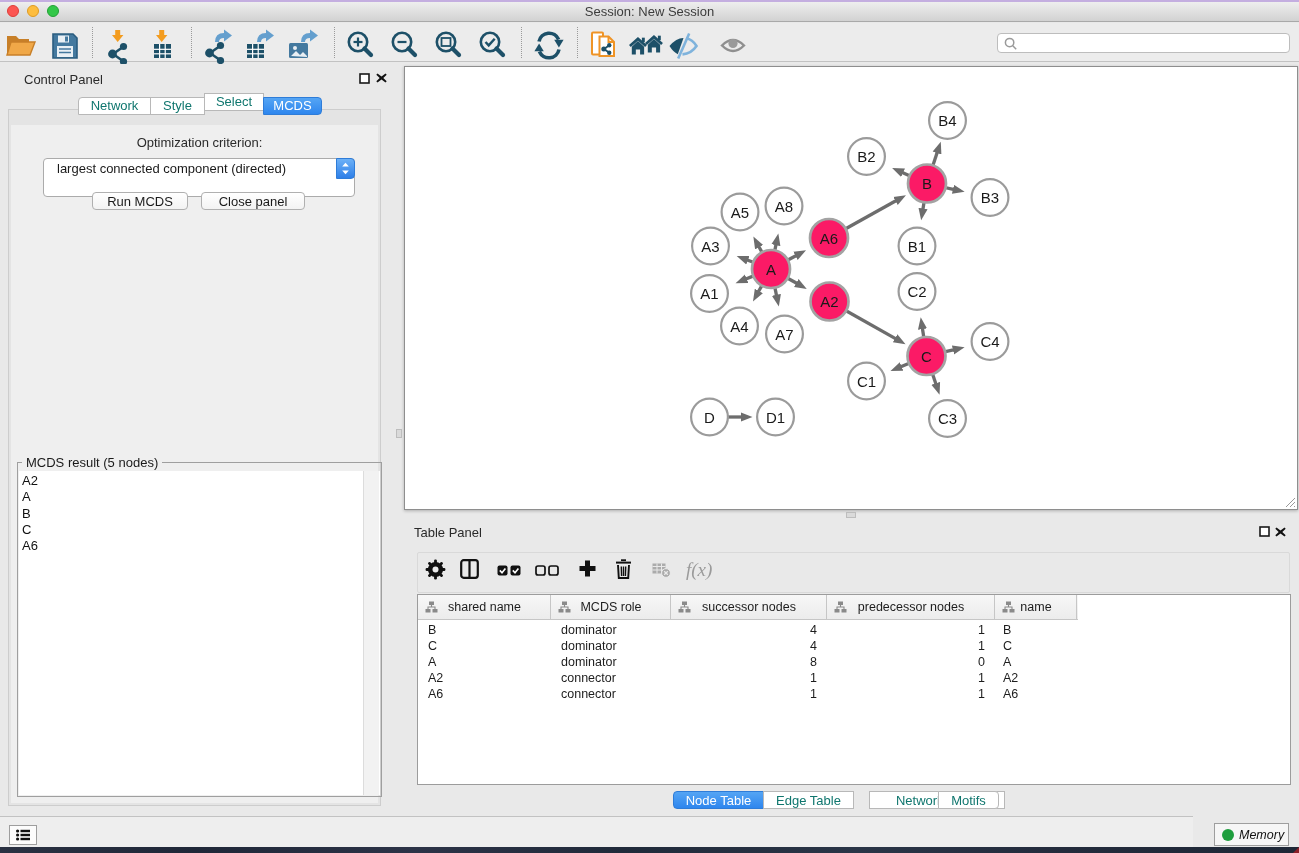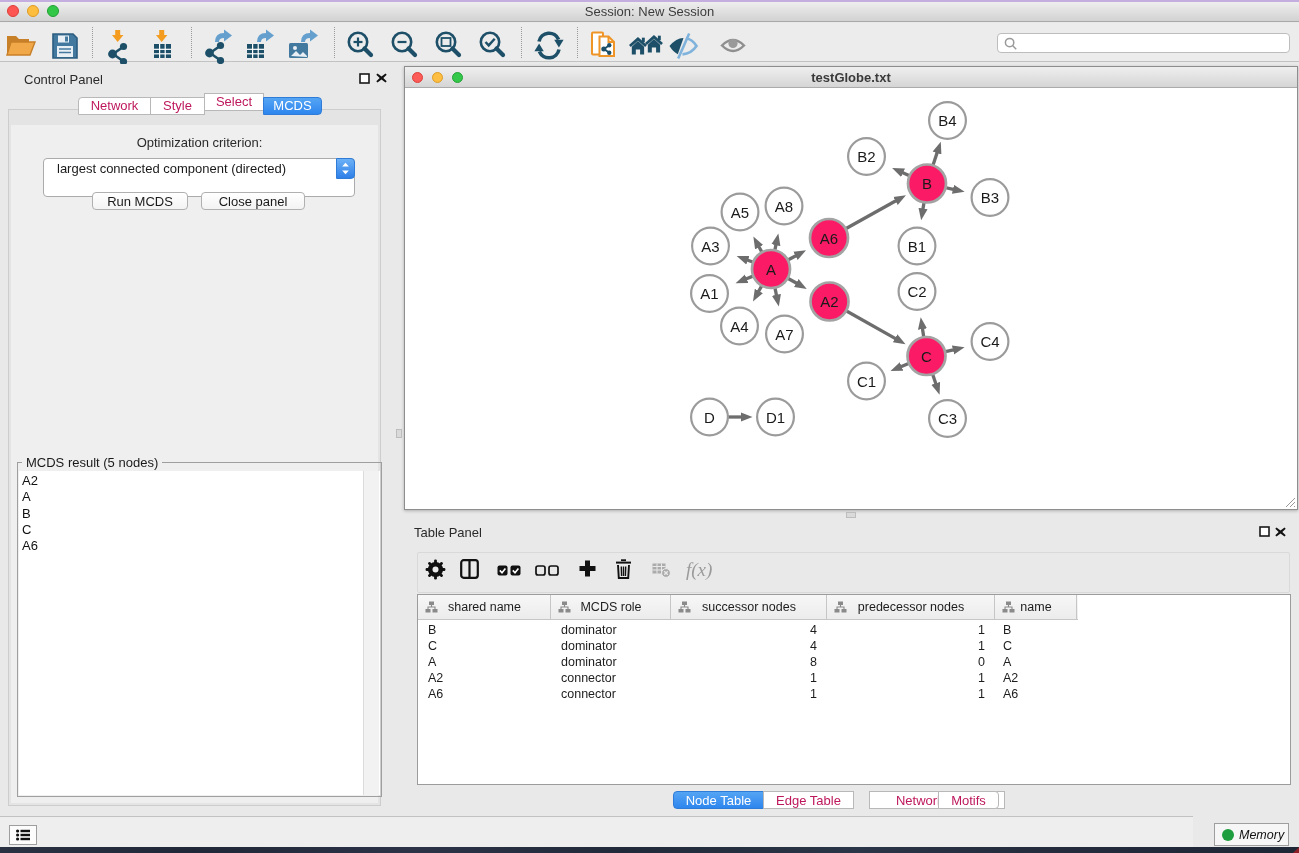--- a/index.html
+++ b/index.html
@@ -2,21 +2,21 @@
 <html><head><meta charset="utf-8">
 <style>
 * { margin:0; padding:0; box-sizing:border-box; }
 html,body { width:1299px; height:853px; overflow:hidden; }
 body { font-family:"Liberation Sans", sans-serif; background:#e9e9e9; position:relative; }
 .abs { position:absolute; }
 .light { border-radius:50%; width:12px; height:12px; }
 .ttl { font-size:13px; color:#3c3c3c; }
 .sep { position:absolute; top:27px; height:31px; width:0; border-left:1px dotted #9a9a9a; }
 .btn { position:absolute; background:linear-gradient(#ffffff,#f3f3f3); border:1px solid #b0b0b0; border-radius:4px; font-size:13px; color:#1a1a1a; text-align:center; }
-.tab { position:absolute; background:#fff; border:1px solid #b8b8b8; font-size:13px; color:#be185d; text-align:center; height:18px; line-height:16px; }
+.tab { position:absolute; background:#fff; border:1px solid #b8b8b8; font-size:13px; color:#0f766e; text-align:center; height:18px; line-height:16px; }
 svg { display:block; }
 </style></head>
 <body>
 
 <div class="abs" style="left:0;top:0;width:1299px;height:2px;background:#c4aee0;"></div>
 
 <div class="abs" style="left:0;top:2px;width:1299px;height:20px;background:linear-gradient(#eeeeee,#d2d2d2);border-bottom:1px solid #a9a9a9;">
   <div class="abs light" style="left:7px;top:3px;background:#fc5552;border:1px solid #dd3e39;"></div>
   <div class="abs light" style="left:27px;top:3px;background:#fdbd3e;border:1px solid #df9b22;"></div>
   <div class="abs light" style="left:47px;top:3px;background:#33c748;border:1px solid #23a135;"></div>
@@ -204,26 +204,20 @@
   <div class="btn" style="left:92px;top:128px;width:96px;height:18px;line-height:17px;">Run MCDS</div>
   <div class="btn" style="left:201px;top:128px;width:104px;height:18px;line-height:17px;">Close panel</div>
 
   <div class="abs" style="left:17px;top:398px;width:365px;height:335px;border:1px solid #9f9f9f;"></div>
   <div class="abs" style="left:22px;top:391px;background:#efefef;padding:0 4px;font-size:13px;color:#1a1a1a;">MCDS result (5 nodes)</div>
   <div class="abs" style="left:19px;top:407px;width:361px;height:324px;background:#fff;font-size:13px;color:#111;line-height:16.3px;padding:2px 0 0 3px;">A2<br>A<br>B<br>C<br>A6</div>
   <div class="abs" style="left:363px;top:407px;width:16px;height:324px;background:#f2f2f2;border-left:1px solid #dcdcdc;"></div>
 </div>
 
 <div class="abs" style="left:404px;top:66px;width:894px;height:444px;background:#fff;border:1px solid #8e8e8e;box-shadow:0 1px 3px rgba(0,0,0,0.25);">
-  <div class="abs" style="left:0;top:0;width:892px;height:21px;background:linear-gradient(#efefef,#d5d5d5);border-bottom:1px solid #ababab;">
-    <div class="abs light" style="left:7px;top:5px;width:11px;height:11px;background:#fc5b57;border:1px solid #dd403b;"></div>
-    <div class="abs light" style="left:27px;top:5px;width:11px;height:11px;background:#fdbe41;border:1px solid #df9d26;"></div>
-    <div class="abs light" style="left:47px;top:5px;width:11px;height:11px;background:#34c84a;border:1px solid #24a237;"></div>
-    <div class="abs" style="left:0;width:892px;top:3px;text-align:center;font-size:13px;font-weight:bold;color:#3a3a3a;">testGlobe.txt</div>
-  </div>
   <svg class="abs" style="left:1px;top:21px;" width="890" height="421" viewBox="0 0 890 421">
     <defs>
         <marker id="arr" markerWidth="15" markerHeight="11" refX="1.5" refY="5" orient="auto" markerUnits="userSpaceOnUse">
           <path d="M0,0.4 L12,5 L0,9.6 z" fill="#6d6d6d"></path>
         </marker>
       </defs>
     <g stroke="#6d6d6d" stroke-width="3.3" marker-end="url(#arr)">
     <line x1="350.1" y1="186.9" x2="339.3" y2="191.3"></line>
     <line x1="350.0" y1="175.3" x2="340.5" y2="171.7"></line>
     <line x1="357.3" y1="195.0" x2="352.1" y2="204.3"></line>

